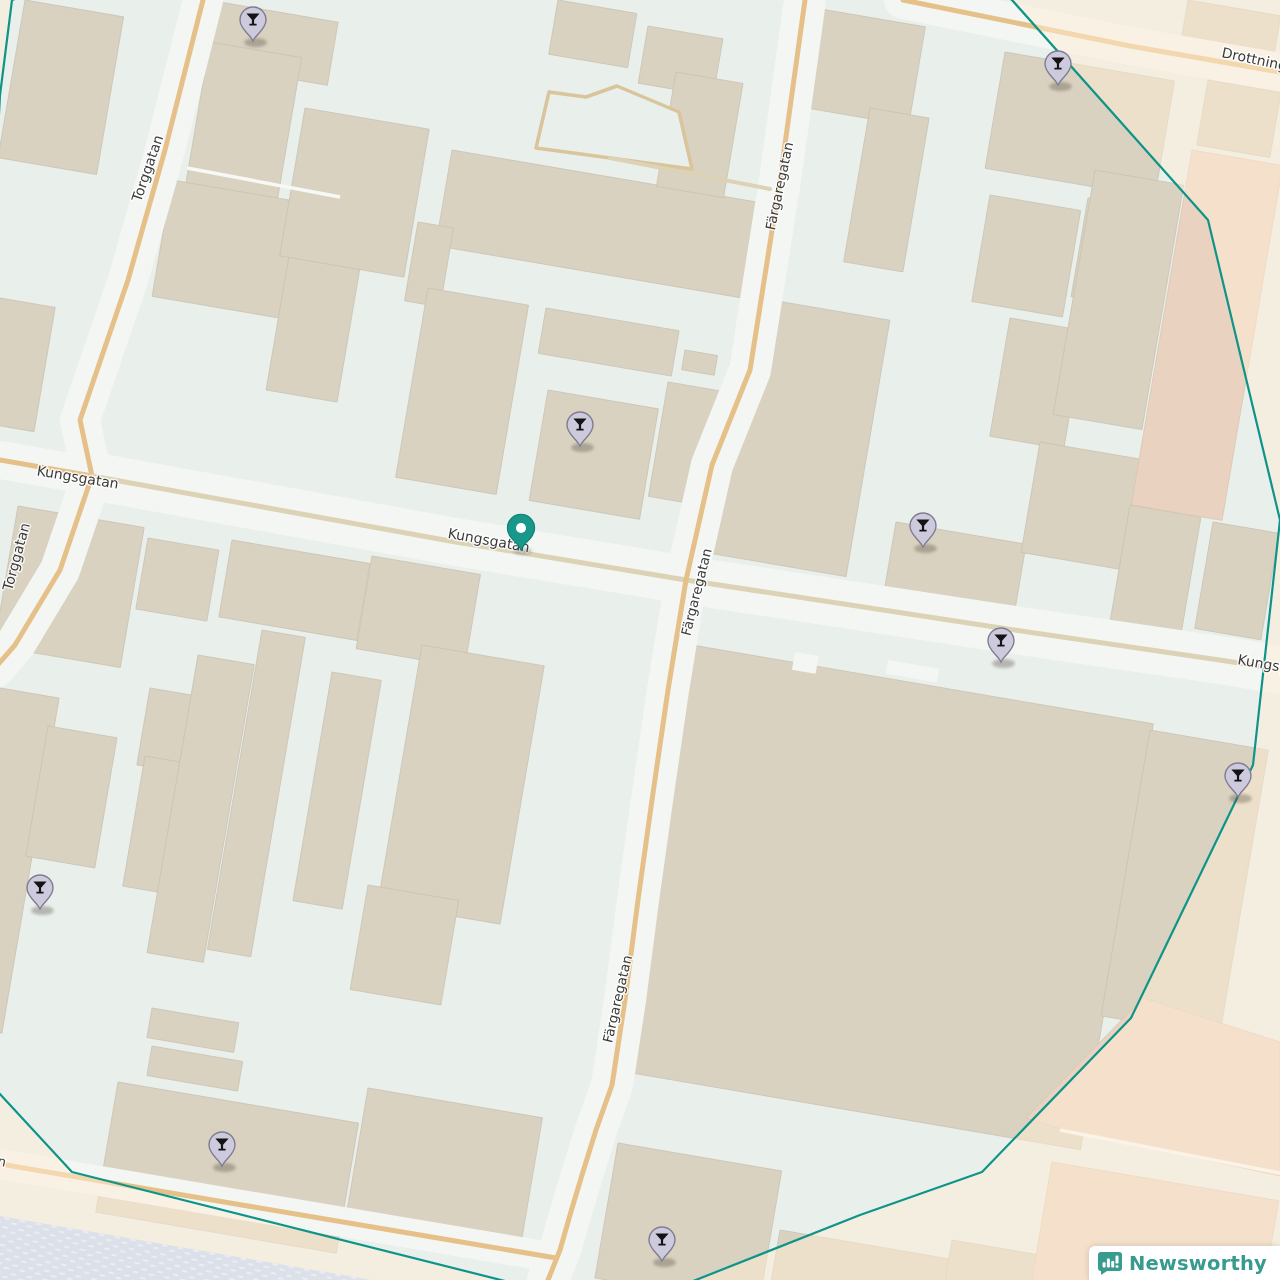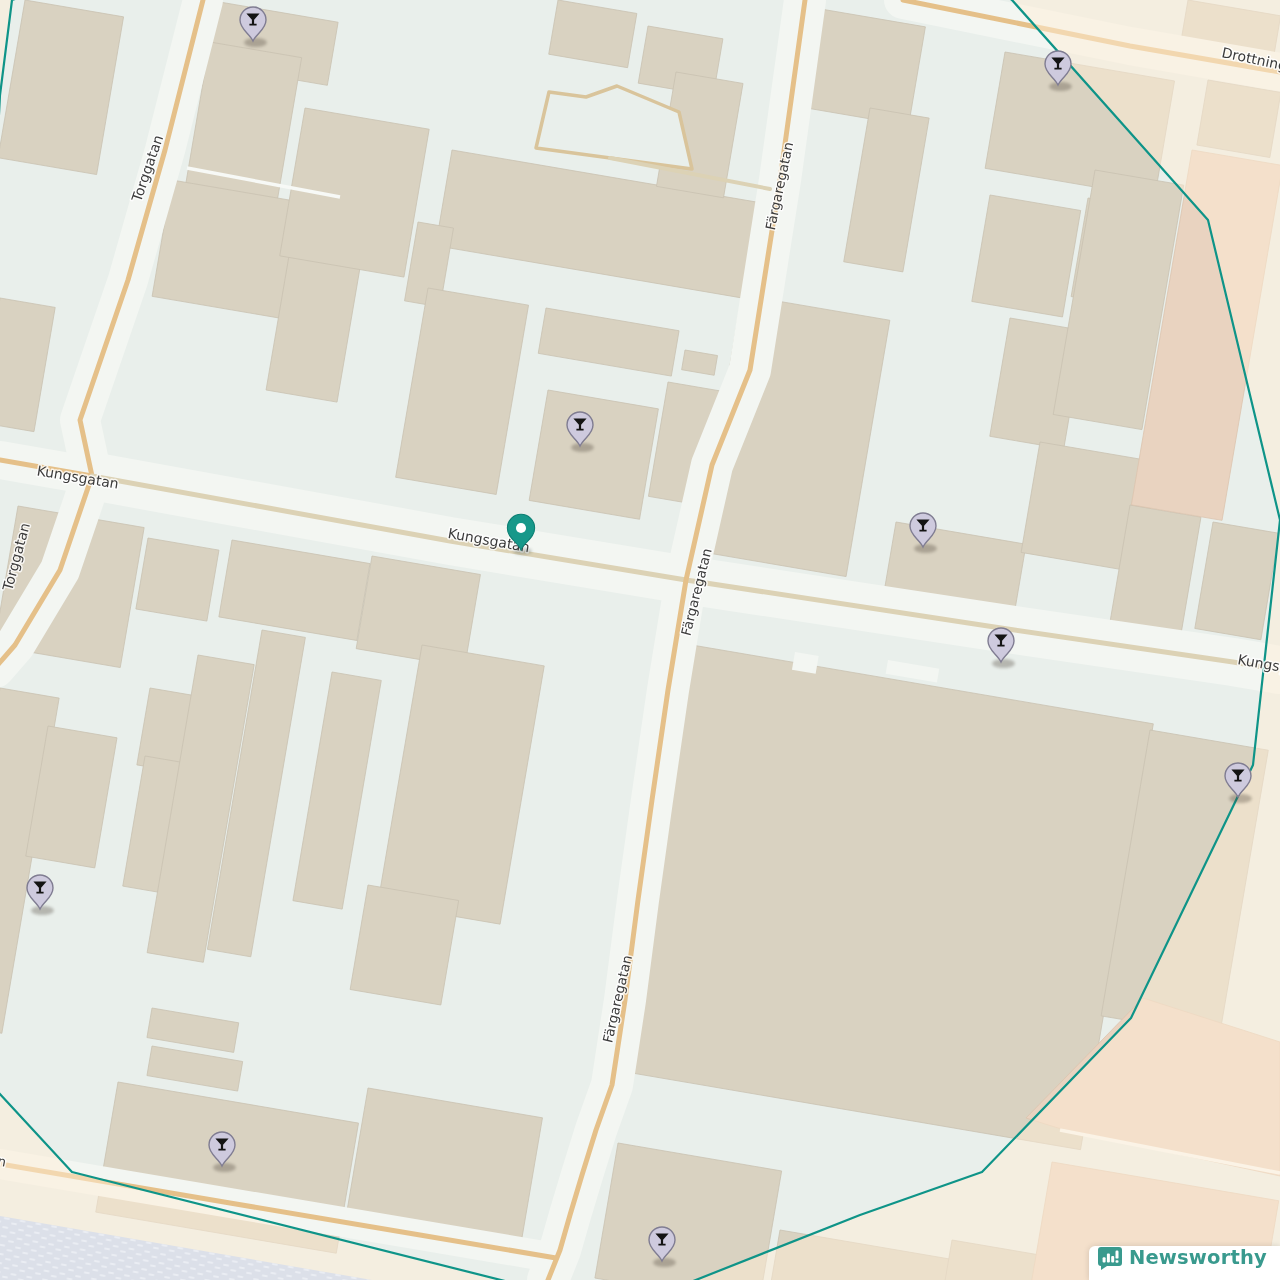--- a/index.html
+++ b/index.html
@@ -1,20 +1,20 @@
 <!DOCTYPE html>
 <html><head>
 <meta charset="utf-8">
 <style>
   html,body{margin:0;padding:0;width:1280px;height:1280px;overflow:hidden;
     font-family:"DejaVu Sans",sans-serif;background:#e9efeb;}
   #map-wrap{position:relative;width:1280px;height:1280px;overflow:hidden;}
   #map-canvas{position:absolute;left:0;top:0;}
   #logo-box{position:absolute;right:0;bottom:0;height:34px;background:#ffffff;
-    border-radius:6px 0 0 0;display:flex;gap:7px;
+    border-radius:6px 0 0 0;display:flex;align-items:center;gap:7px;
     padding:0 13px 0 9px;box-shadow:0 0 6px rgba(0,0,0,.14);}
   #logo-box .logo-text{font-size:19.5px;font-weight:bold;color:#399a8e;letter-spacing:.2px;}
 </style>
 </head>
 <body>
 
 <div id="map-wrap">
   <svg id="map-canvas" width="1280" height="1280" viewBox="0 0 1280 1280" xmlns="http://www.w3.org/2000/svg">
       <defs>
         <filter id="soft" x="-60%" y="-60%" width="220%" height="220%">

